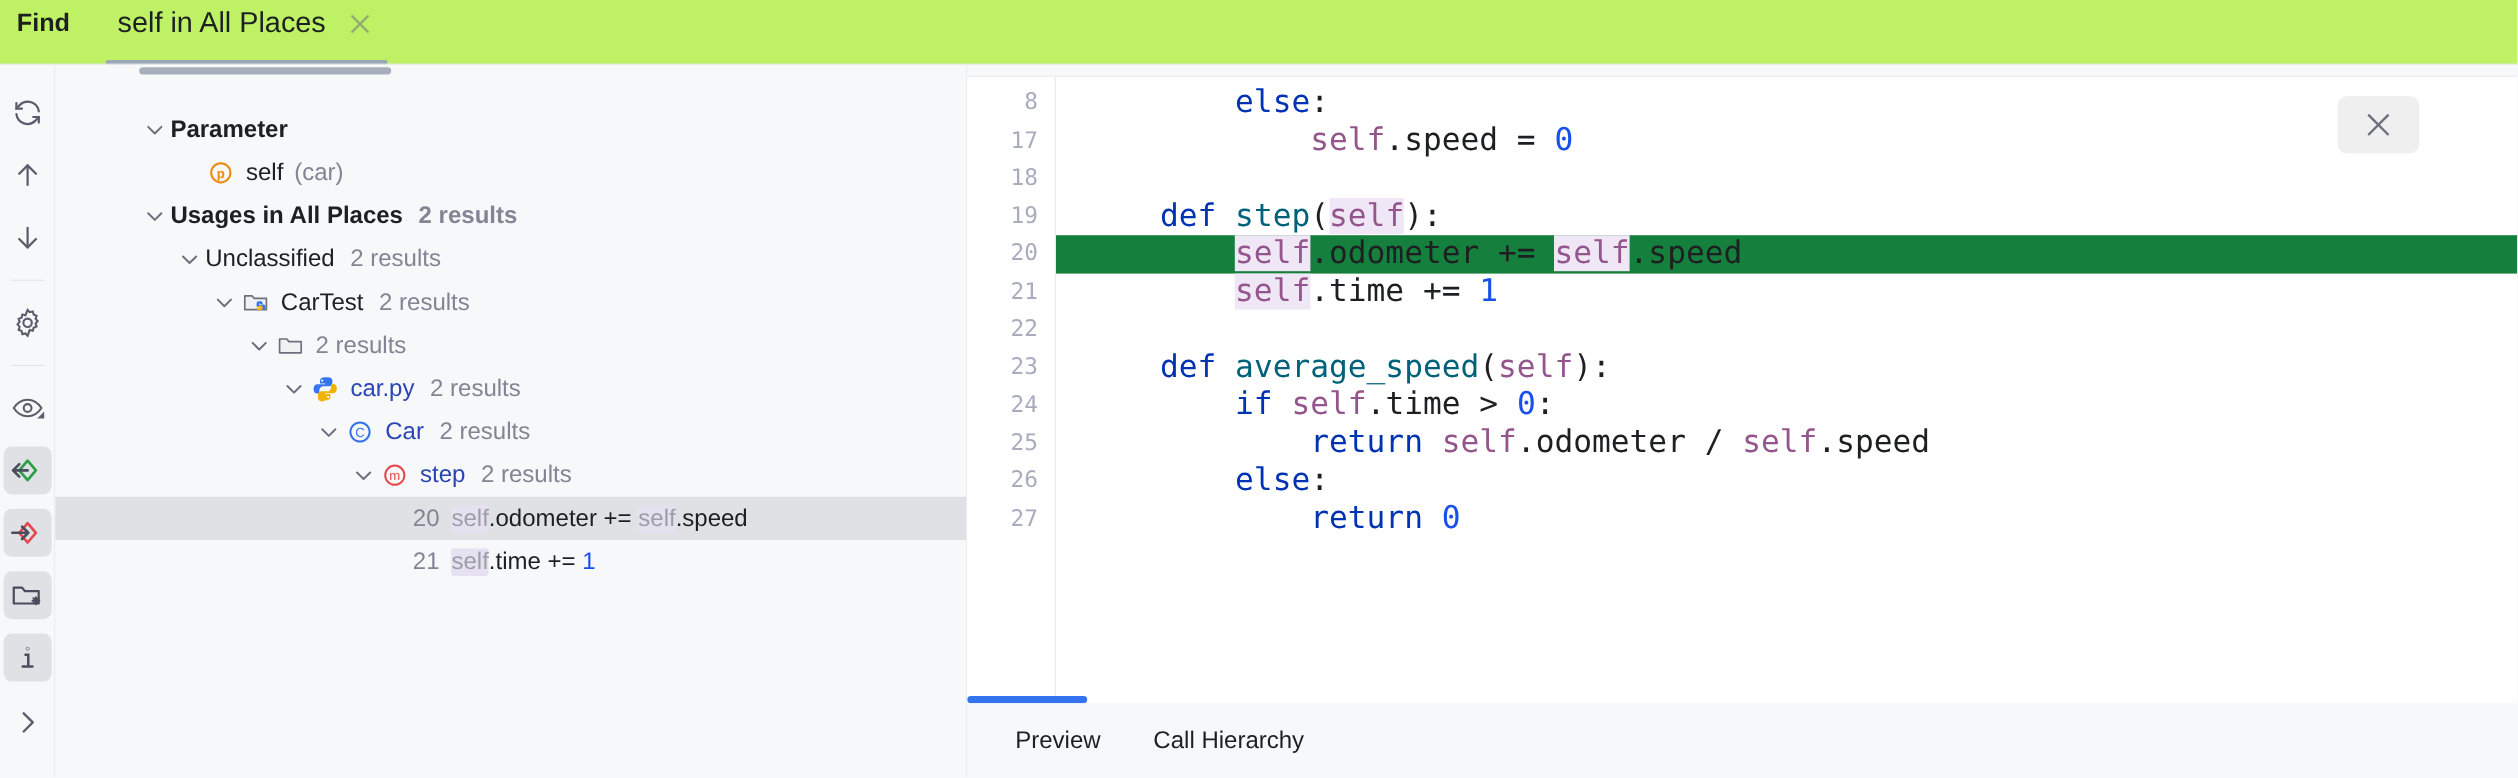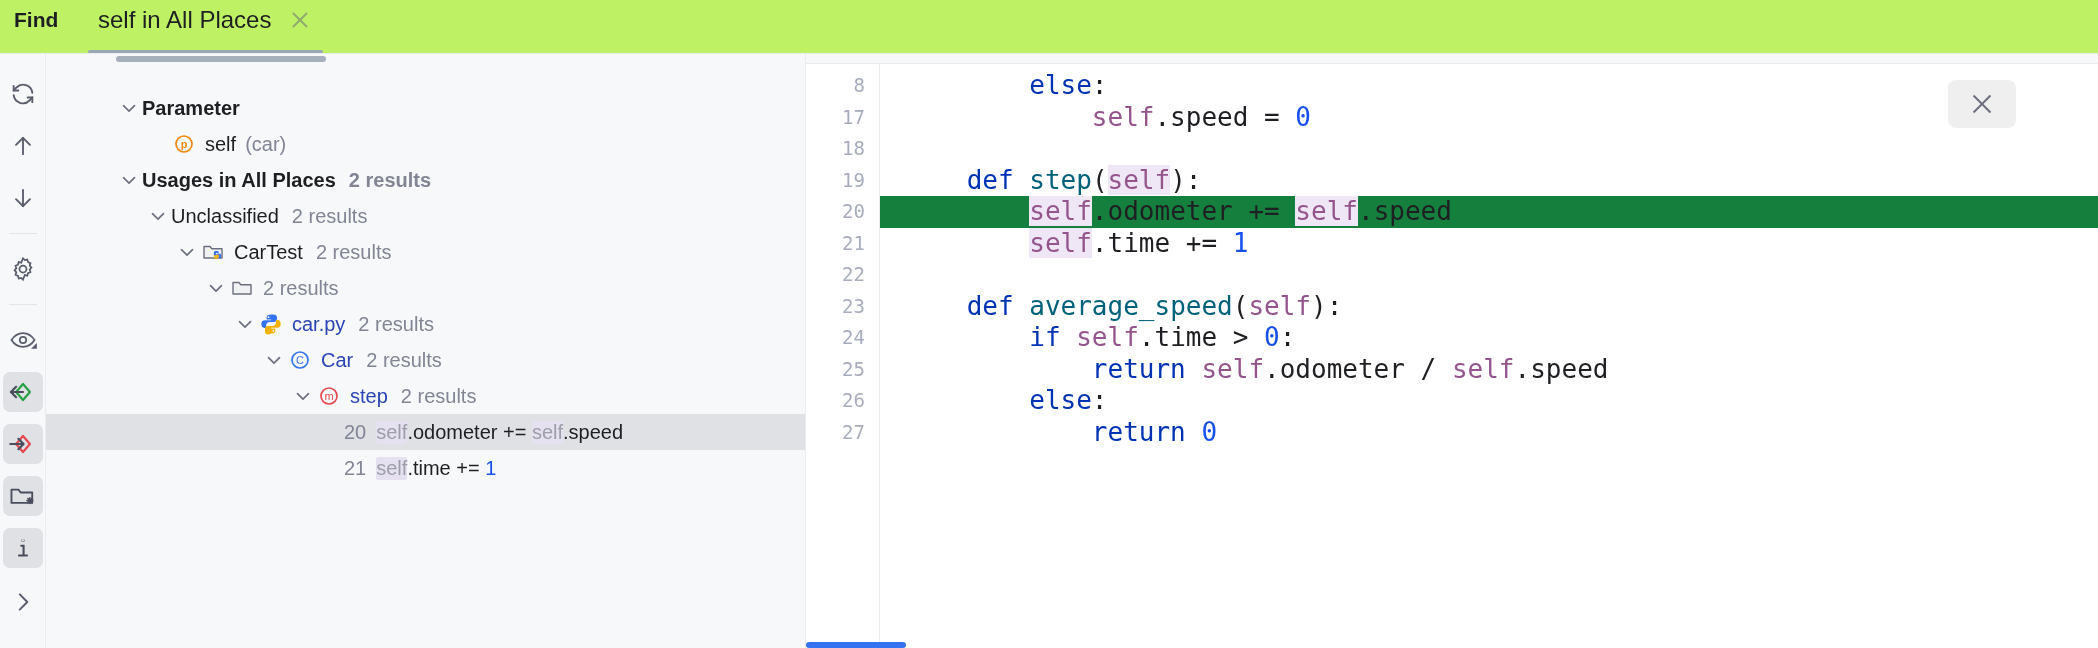--- a/index.html
+++ b/index.html
@@ -391,16 +391,20 @@
             <div class="cline"><span class=""></span></div>
             <div class="cline"><span class="">&nbsp;&nbsp;&nbsp;&nbsp;</span><span class="kw">def</span><span class="">&nbsp;</span><span class="fn">average_speed</span><span class="">(</span><span class="self">self</span><span class="">):</span></div>
             <div class="cline"><span class="">&nbsp;&nbsp;&nbsp;&nbsp;&nbsp;&nbsp;&nbsp;&nbsp;</span><span class="kw">if</span><span class="">&nbsp;</span><span class="self">self</span><span class="">.time&nbsp;&gt;&nbsp;</span><span class="num">0</span><span class="">:</span></div>
             <div class="cline"><span class="">&nbsp;&nbsp;&nbsp;&nbsp;&nbsp;&nbsp;&nbsp;&nbsp;&nbsp;&nbsp;&nbsp;&nbsp;</span><span class="kw">return</span><span class="">&nbsp;</span><span class="self">self</span><span class="">.odometer&nbsp;/&nbsp;</span><span class="self">self</span><span class="">.speed</span></div>
             <div class="cline"><span class="">&nbsp;&nbsp;&nbsp;&nbsp;&nbsp;&nbsp;&nbsp;&nbsp;</span><span class="kw">else</span><span class="">:</span></div>
             <div class="cline"><span class="">&nbsp;&nbsp;&nbsp;&nbsp;&nbsp;&nbsp;&nbsp;&nbsp;&nbsp;&nbsp;&nbsp;&nbsp;</span><span class="kw">return</span><span class="">&nbsp;</span><span class="num">0</span></div>
           </div>
         <div class="editor-close"></div>
         <div class="hscroll"></div>
       </div>
+      <div class="bottom-tabs" id="bottom-tabs">
+          <div class="btab active">Preview</div>
+          <div class="btab">Call Hierarchy</div>
+        </div>
     </div>
 
   </div>
 </div>
 
 </body></html>

